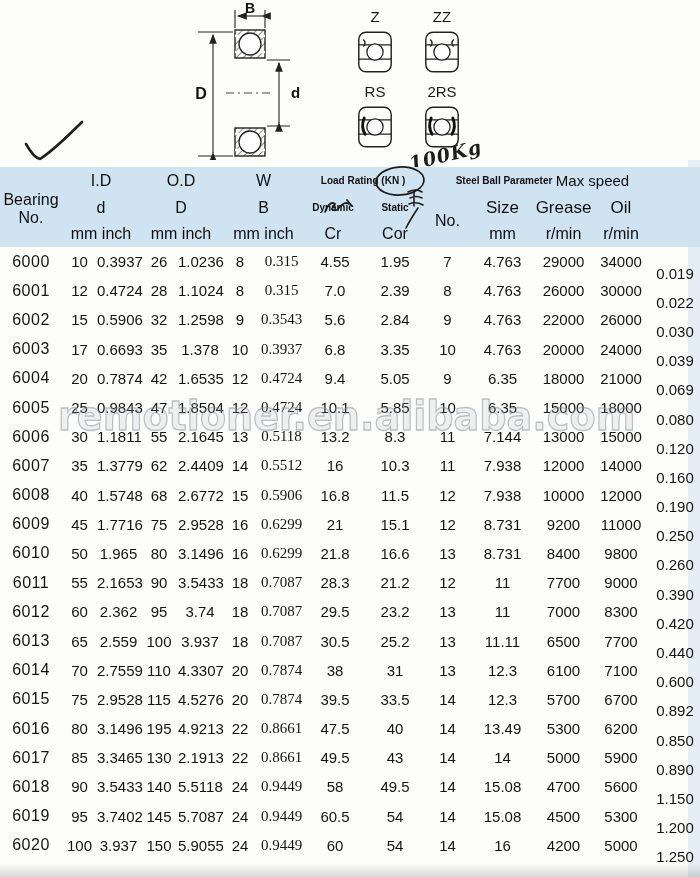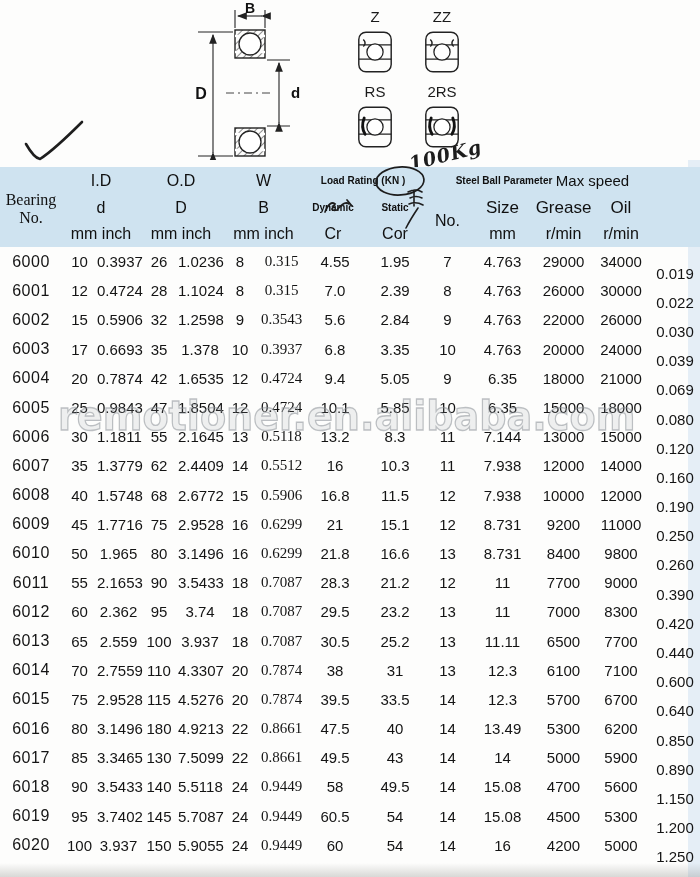--- a/index.html
+++ b/index.html
@@ -141,21 +141,21 @@
     <line x1="2" y1="17" x2="38" y2="17" stroke="#222" stroke-width="1.3"></line>
     <line x1="2" y1="33" x2="38" y2="33" stroke="#222" stroke-width="1.3"></line>
     <circle cx="20" cy="25" r="9" fill="#fff" stroke="#222" stroke-width="1.4"></circle>
     <path d="M8,15 q-4,10 1,18" fill="none" stroke="#111" stroke-width="3.2" stroke-linecap="round"></path>
     <path d="M32,15 q4,10 -1,18" fill="none" stroke="#111" stroke-width="3.2" stroke-linecap="round"></path>
   </svg>
 
   <div class="abs hand" id="hw-100kg">100Kg</div>
 
   <div class="abs" id="thead">
-    <div class="h fs16" style="left:0;top:0;width:62px;height:84px;font-family:Liberation Serif, serif;">
+    <div class="h fs16" style="left:0;top:0;width:62px;height:84px;">
       <span><span>Bearing</span><br><span>No.</span></span>
     </div>
     <div class="h r1 fs16" style="left:62px;width:78px;">I.D</div>
     <div class="h r1 fs16" style="left:140px;width:82px;">O.D</div>
     <div class="h r1 fs16" style="left:222px;width:83px;">W</div>
     <div class="h r1 fs14" style="left:298px;width:130px;">Load Rating (KN )</div>
     <div class="h r1 fs14" style="left:431px;width:110px;margin-left:18px;">Steel Ball Parameter</div>
     <div class="h r1 fs15" style="left:535px;width:115px;">Max speed</div>
     <div class="h fs15" style="left:678px;top:0;width:50px;height:72px;margin-left:24px;">
       <span><span>Weight</span><br><span>Kg</span></span>
@@ -443,44 +443,44 @@
         <div class="tcell c3">115</div>
         <div class="tcell c4">4.5276</div>
         <div class="tcell c5">20</div>
         <div class="tcell c6">0.7874</div>
         <div class="tcell c7">39.5</div>
         <div class="tcell c8">33.5</div>
         <div class="tcell c9">14</div>
         <div class="tcell c10">12.3</div>
         <div class="tcell c11">5700</div>
         <div class="tcell c12">6700</div>
-        <div class="tcell c13">0.640</div>
+        <div class="tcell c13">0.892</div>
       </div>
       <div class="trow">
         <div class="tcell c0">6016</div>
         <div class="tcell c1">80</div>
         <div class="tcell c2">3.1496</div>
-        <div class="tcell c3">180</div>
+        <div class="tcell c3">195</div>
         <div class="tcell c4">4.9213</div>
         <div class="tcell c5">22</div>
         <div class="tcell c6">0.8661</div>
         <div class="tcell c7">47.5</div>
         <div class="tcell c8">40</div>
         <div class="tcell c9">14</div>
         <div class="tcell c10">13.49</div>
         <div class="tcell c11">5300</div>
         <div class="tcell c12">6200</div>
         <div class="tcell c13">0.850</div>
       </div>
       <div class="trow">
         <div class="tcell c0">6017</div>
         <div class="tcell c1">85</div>
         <div class="tcell c2">3.3465</div>
         <div class="tcell c3">130</div>
-        <div class="tcell c4">7.5099</div>
+        <div class="tcell c4">2.1913</div>
         <div class="tcell c5">22</div>
         <div class="tcell c6">0.8661</div>
         <div class="tcell c7">49.5</div>
         <div class="tcell c8">43</div>
         <div class="tcell c9">14</div>
         <div class="tcell c10">14</div>
         <div class="tcell c11">5000</div>
         <div class="tcell c12">5900</div>
         <div class="tcell c13">0.890</div>
       </div>

